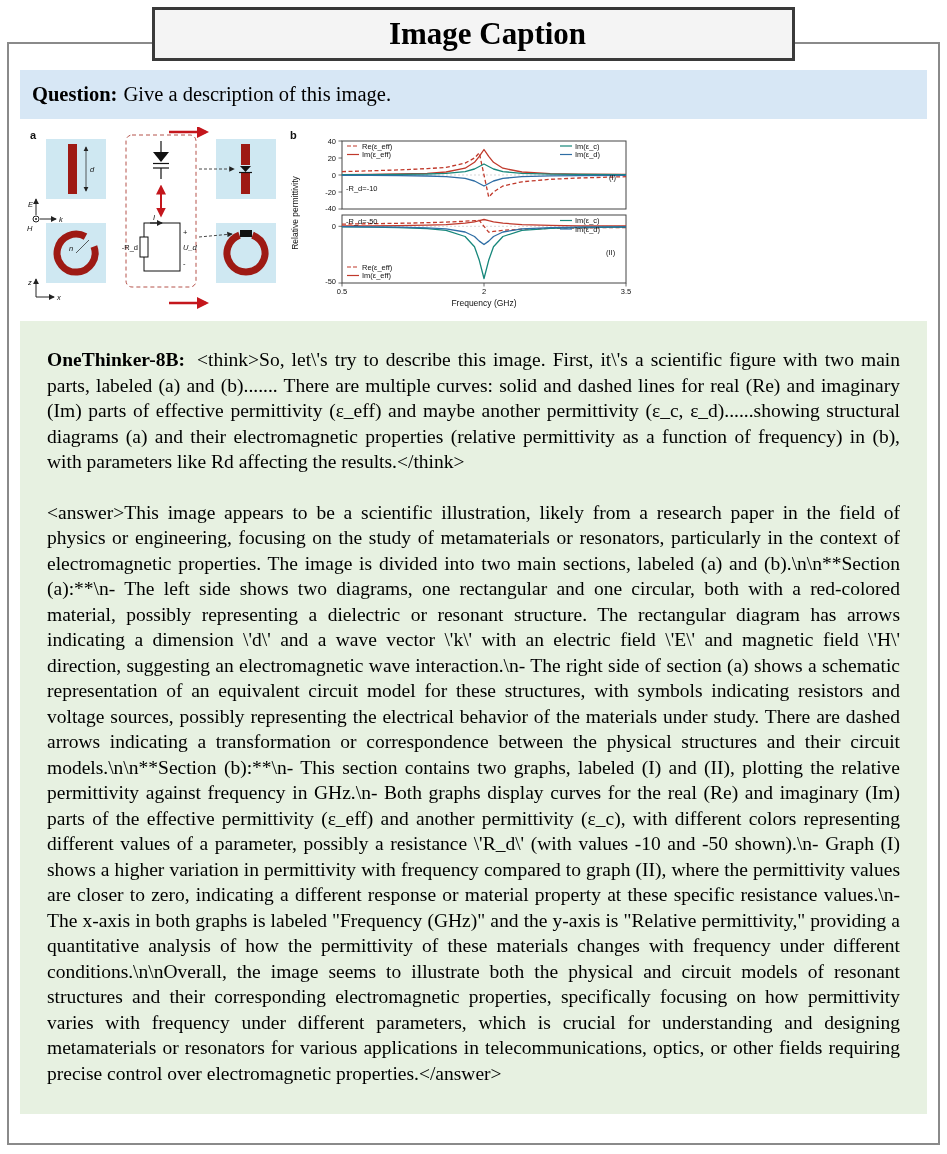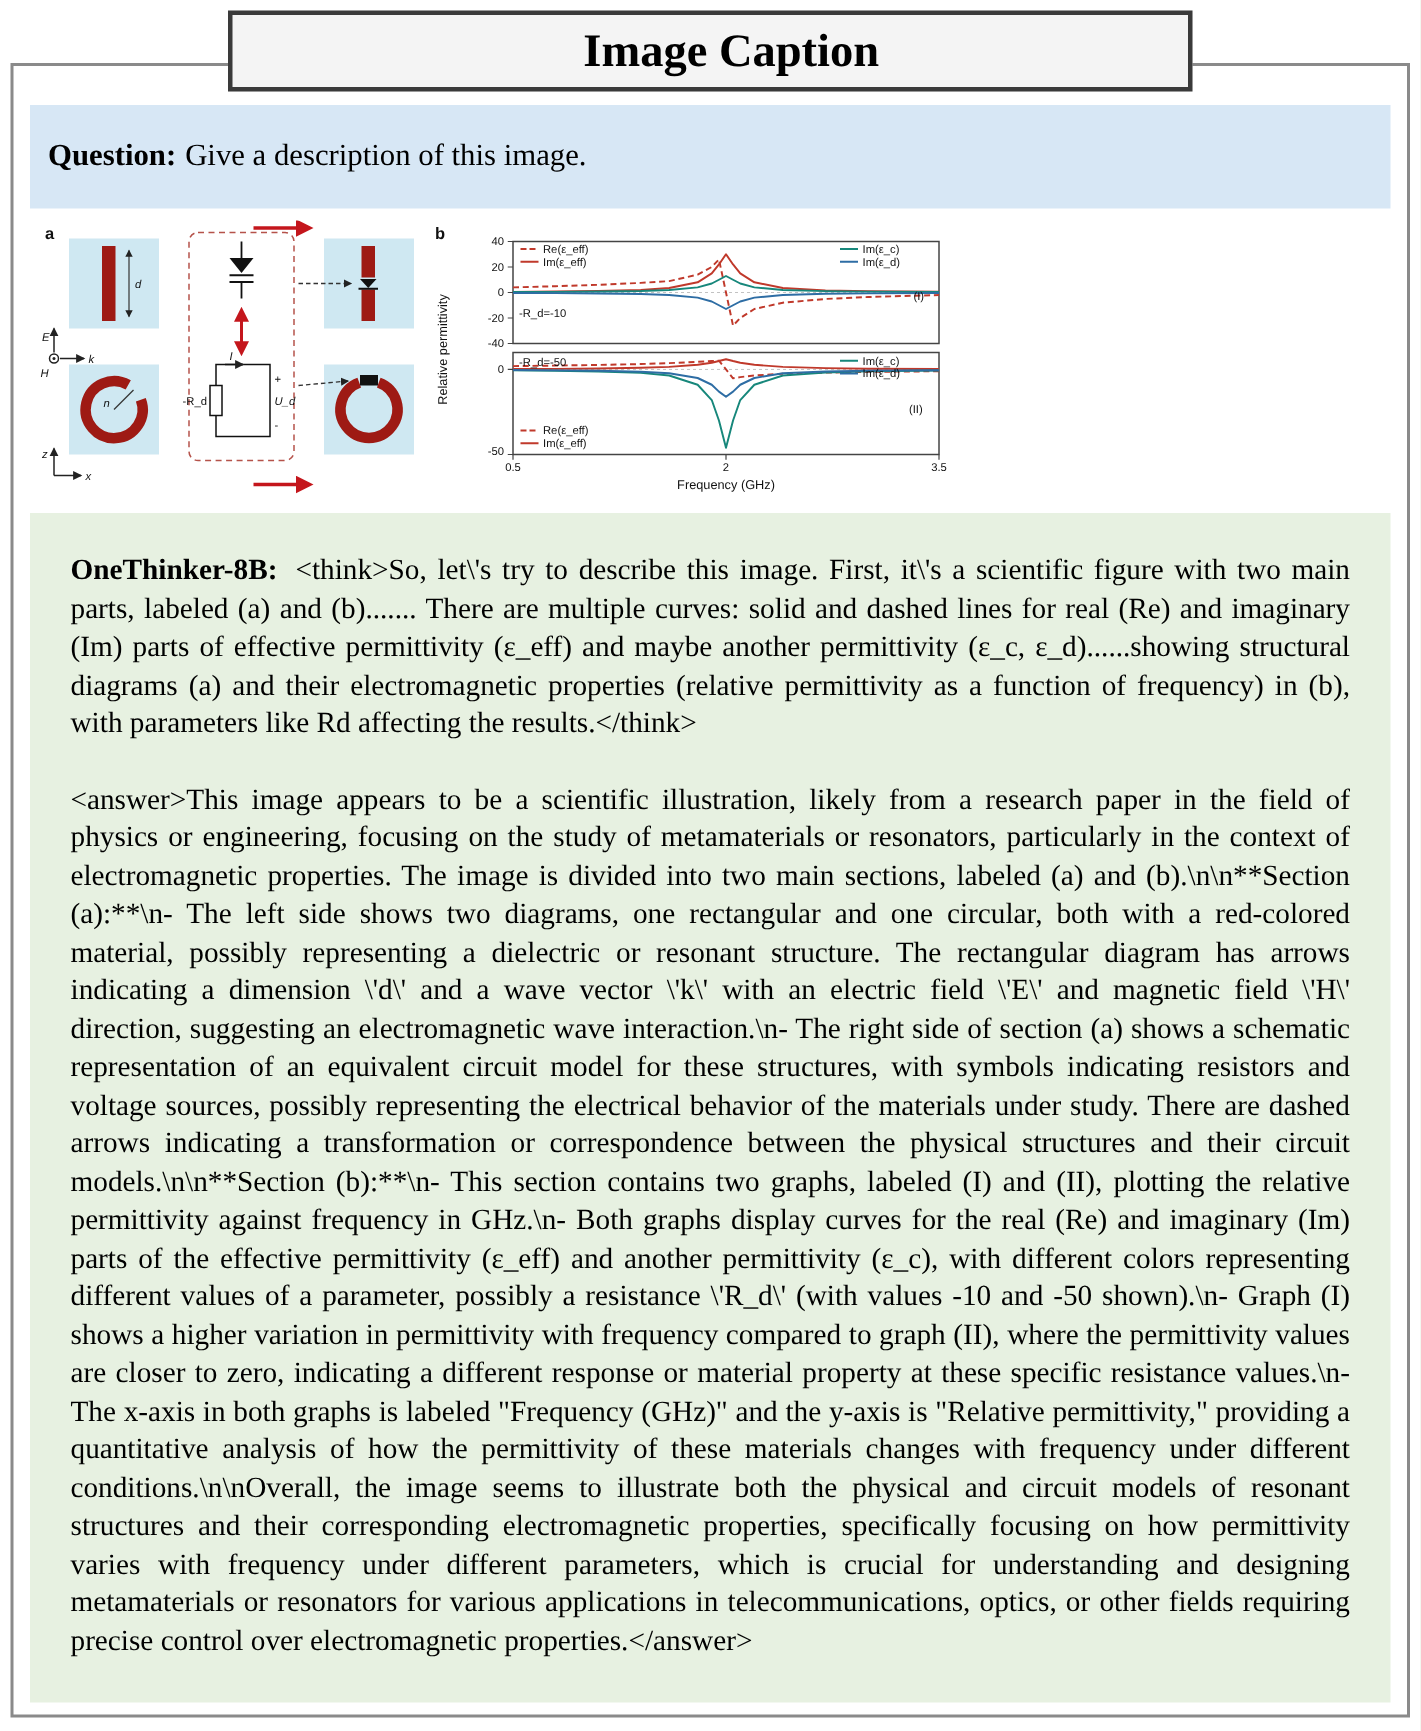--- a/index.html
+++ b/index.html
@@ -12,21 +12,21 @@
     background:#f4f4f4; border:3px solid #3a3a3a; box-sizing:border-box;
     display:flex; align-items:center; justify-content:center;
     font-size:31px; font-weight:bold; z-index:3;padding-left:28px;
   }
   .frame {
     position:absolute; left:7px; top:42px; width:933px; height:1103px;
     border:2px solid #8a8a8a; box-sizing:border-box; background:#fff;
     padding:26px 11px 10px; overflow:hidden;
   }
   .question-bar {
-    background:#d7e7f5; padding:23px 12px; font-size:20.5px;
+    background:#d7e7f5; padding:13px 12px; font-size:20.5px;
   }
   .q-label { font-weight:bold; margin-right:6px; }
   .figure-wrap { margin:8px 0 4px 6px; }
   .answer-box {
     background:#e7f1e1; padding:12px 13px 14px; font-size:19.5px;
     line-height:25.5px; text-align:justify;
   }
   .answer-box p { margin:14px; }
   .answer-box p.think { margin-bottom:25px; }
   .model-name { font-weight:bold; margin-right:12px; }

